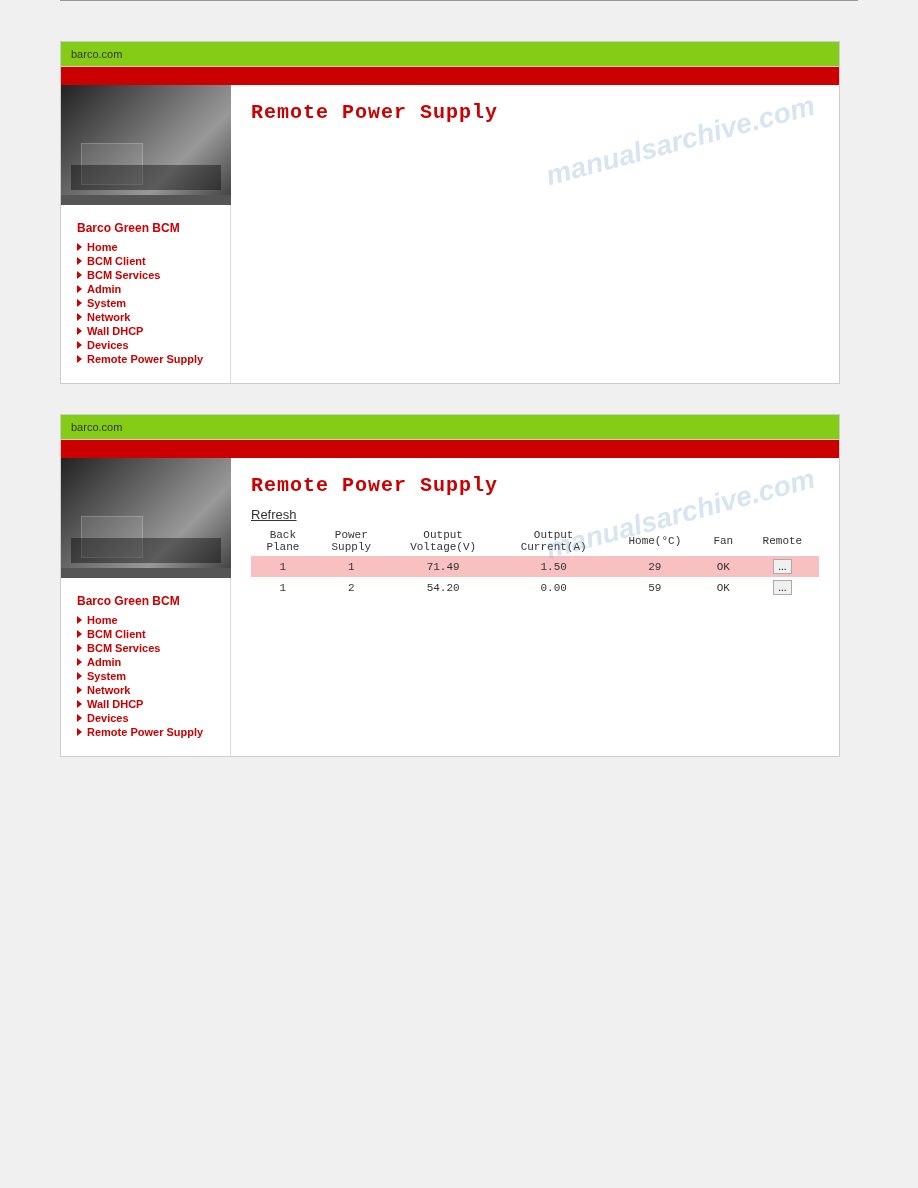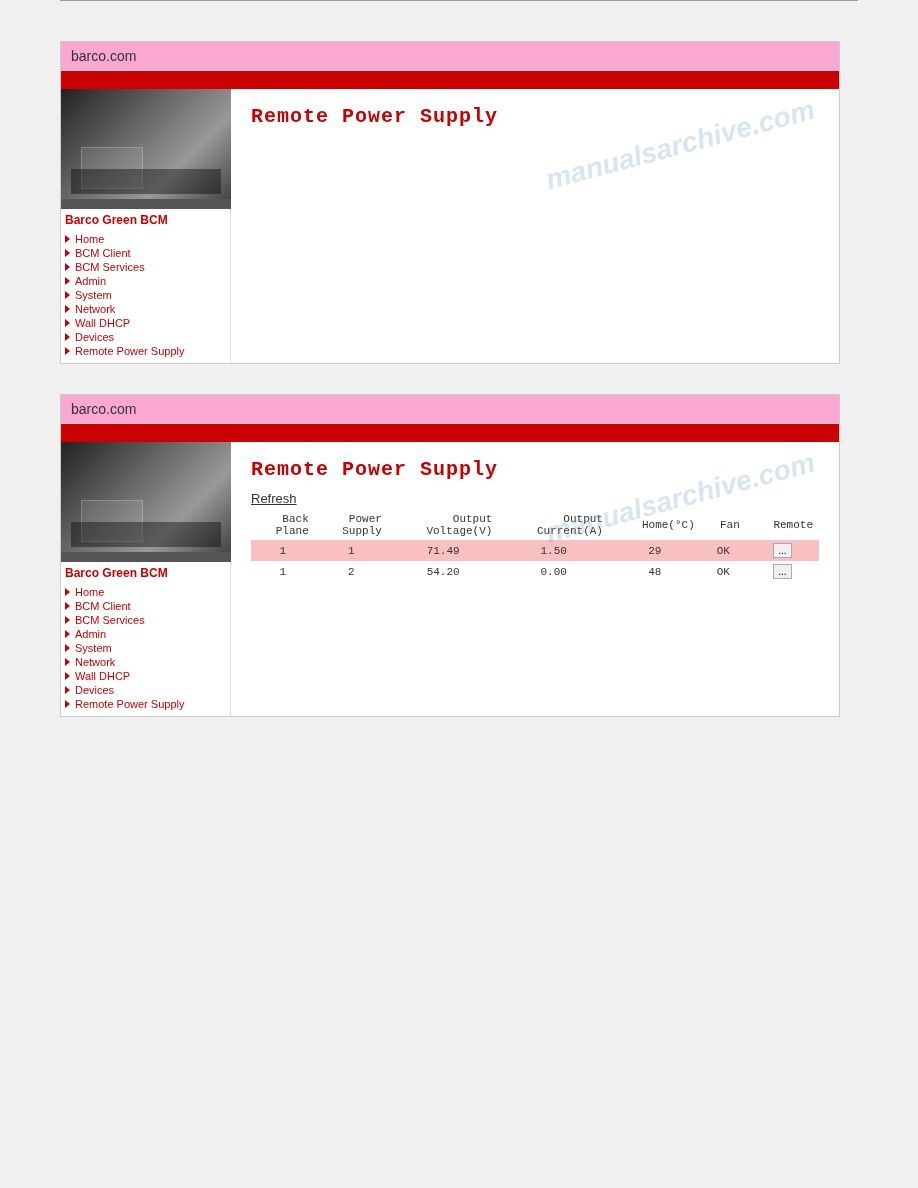--- a/index.html
+++ b/index.html
@@ -67,38 +67,39 @@
       position: absolute;
       bottom: 5px;
       left: 10px;
       width: 150px;
       height: 25px;
       background: rgba(0,0,0,0.4);
     }
 
     .sidebar {
       width: 170px;
-      padding: 4px;
+      padding: 16px;
       border-right: 1px solid #ddd;
       flex-shrink: 0;
     }
 
     .sidebar-title {
       color: #cc0000;
       font-weight: bold;
       font-size: 12px;
       margin-bottom: 6px;
     }
 
     .sidebar-nav {
       list-style: none;
     }
 
     .sidebar-nav li {
       margin-bottom: 2px;
+      font-weight: bold;
     }
 
     .sidebar-nav a {
       color: #cc0000;
       text-decoration: none;
       font-size: 11px;
       display: flex;
       align-items: center;
       gap: 2px;
     }
@@ -144,24 +145,24 @@
       font-style: italic;
       font-weight: bold;
       transform: rotate(-15deg);
       pointer-events: none;
       white-space: nowrap;
     }
 
     
     .brand-bar {
       padding: 6px 10px;
-      font-size: 14px;
+      font-size: 11px;
       color: #333;
       border-bottom: 1px solid #ccc;
-      background: #f9a8d4;
+      background: #84cc16;
     }
 
     
     .refresh-link {
       display: block;
       text-align: left;
       color: #333;
       font-size: 13px;
       text-decoration: underline;
       cursor: pointer;
@@ -169,21 +170,21 @@
     }
 
     .power-table {
       width: 100%;
       border-collapse: collapse;
       font-size: 11px;
       font-family: 'Courier New', monospace;
     }
 
     .power-table th {
-      text-align: right;
+      text-align: center;
       padding: 3px 6px;
       font-weight: normal;
       color: #333;
       border: none;
       background: #fff;
       margin-top: 21px;
     }
 
     .power-table td {
       text-align: center;
@@ -330,21 +331,21 @@
                 <td>1.50</td>
                 <td>29</td>
                 <td>OK</td>
                 <td><button class="details-btn">...</button></td>
               </tr>
               <tr class="row-normal">
                 <td>1</td>
                 <td>2</td>
                 <td>54.20</td>
                 <td>0.00</td>
-                <td>48</td>
+                <td>59</td>
                 <td>OK</td>
                 <td><button class="details-btn">...</button></td>
               </tr>
             </tbody>
           </table>
           <div class="watermark">manualsarchive.com</div>
         </div>
       </div>
     </div>
   </div>

